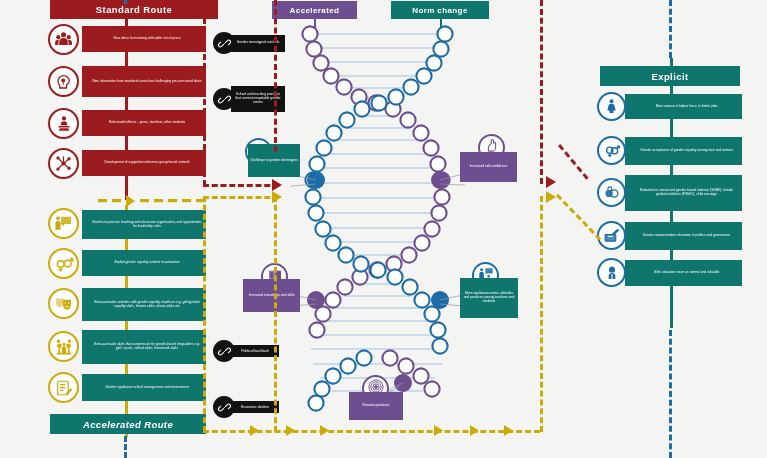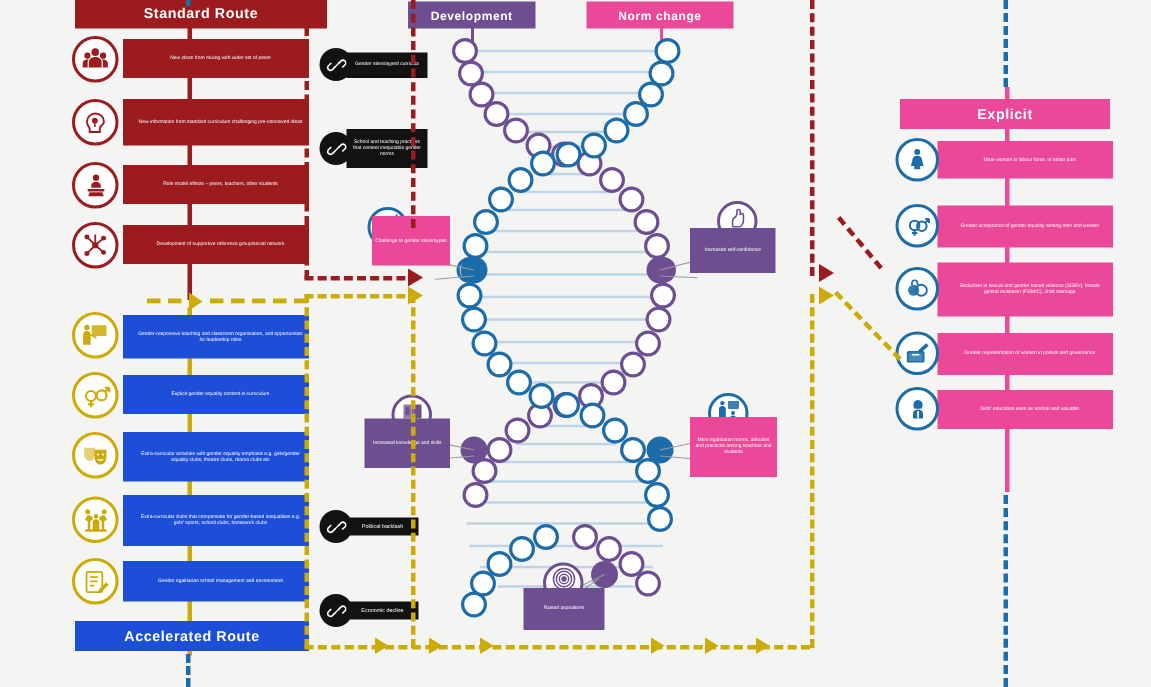--- a/index.html
+++ b/index.html
@@ -23,23 +23,23 @@
   }
   .bubble {
     position: absolute; border-radius: 50%; background: #fff;
     display: flex; align-items: center; justify-content: center;
   }
   .bubble svg { display: block; }
 
   
   .red { background: #9b1b1e; }
   .redline { background: #9b1b1e; }
-  .yel { background: #1d4ed8; }
+  .yel { background: #0f766e; font-style: italic; }
   .yelline { background: #cdab07; }
-  .blu { background: #ec4899; justify-content: center; }
+  .blu { background: #0f766e; justify-content: center; }
   .pur { background: #6d4f91; }
 
   .connector { position: absolute; width: 3px; }
 
   
   .risk {
     position: absolute; display: flex; align-items: center; gap: 0;
   }
   .risk .disc {
     width: 22px; height: 22px; border-radius: 50%; background: #121212;
@@ -214,21 +214,21 @@
   </div>
 
   <div class="hdr yel" style="left:50px; top:414px; width:156px; height:20px; font-size:9.5px;">
     <span>Accelerated Route</span>
   </div>
 
   <div class="connector pur" style="left:314px; top:18px; height:22px; width:2px;"></div>
   <div class="connector blu" style="left:440px; top:18px; height:22px; width:2px;"></div>
 
   <div class="hdr pur" style="left:272px; top:1px; width:85px; height:18px; font-size:8px;">
-    <span>Development</span>
+    <span>Accelerated</span>
   </div>
   <div class="hdr blu" style="left:391px; top:1px; width:98px; height:18px; font-size:8px;">
     <span>Norm change</span>
   </div>
 
   <svg id="helix" viewBox="0 0 175 418">
     <g stroke="#bcd4e6" stroke-width="1.6">
       <line x1="20" y1="26" x2="155" y2="26"></line>
       <line x1="24" y1="40" x2="151" y2="40"></line>
       <line x1="31" y1="54" x2="144" y2="54"></line>

